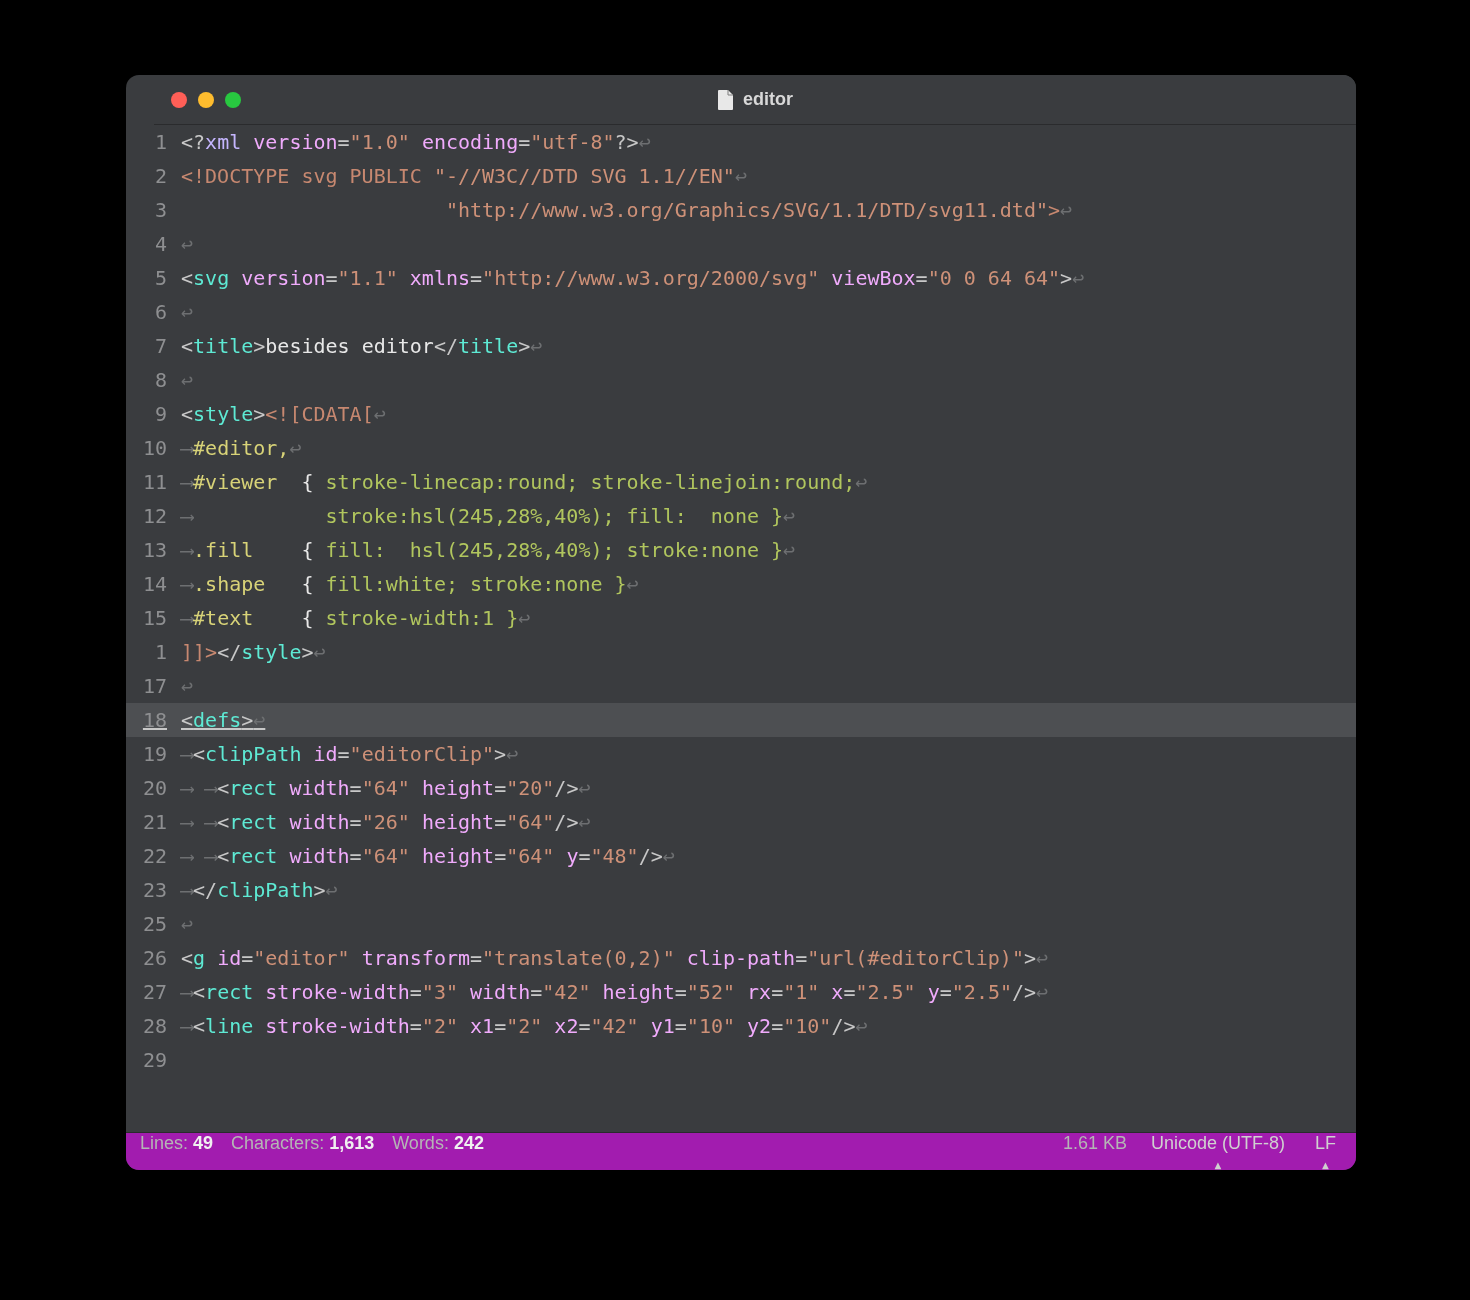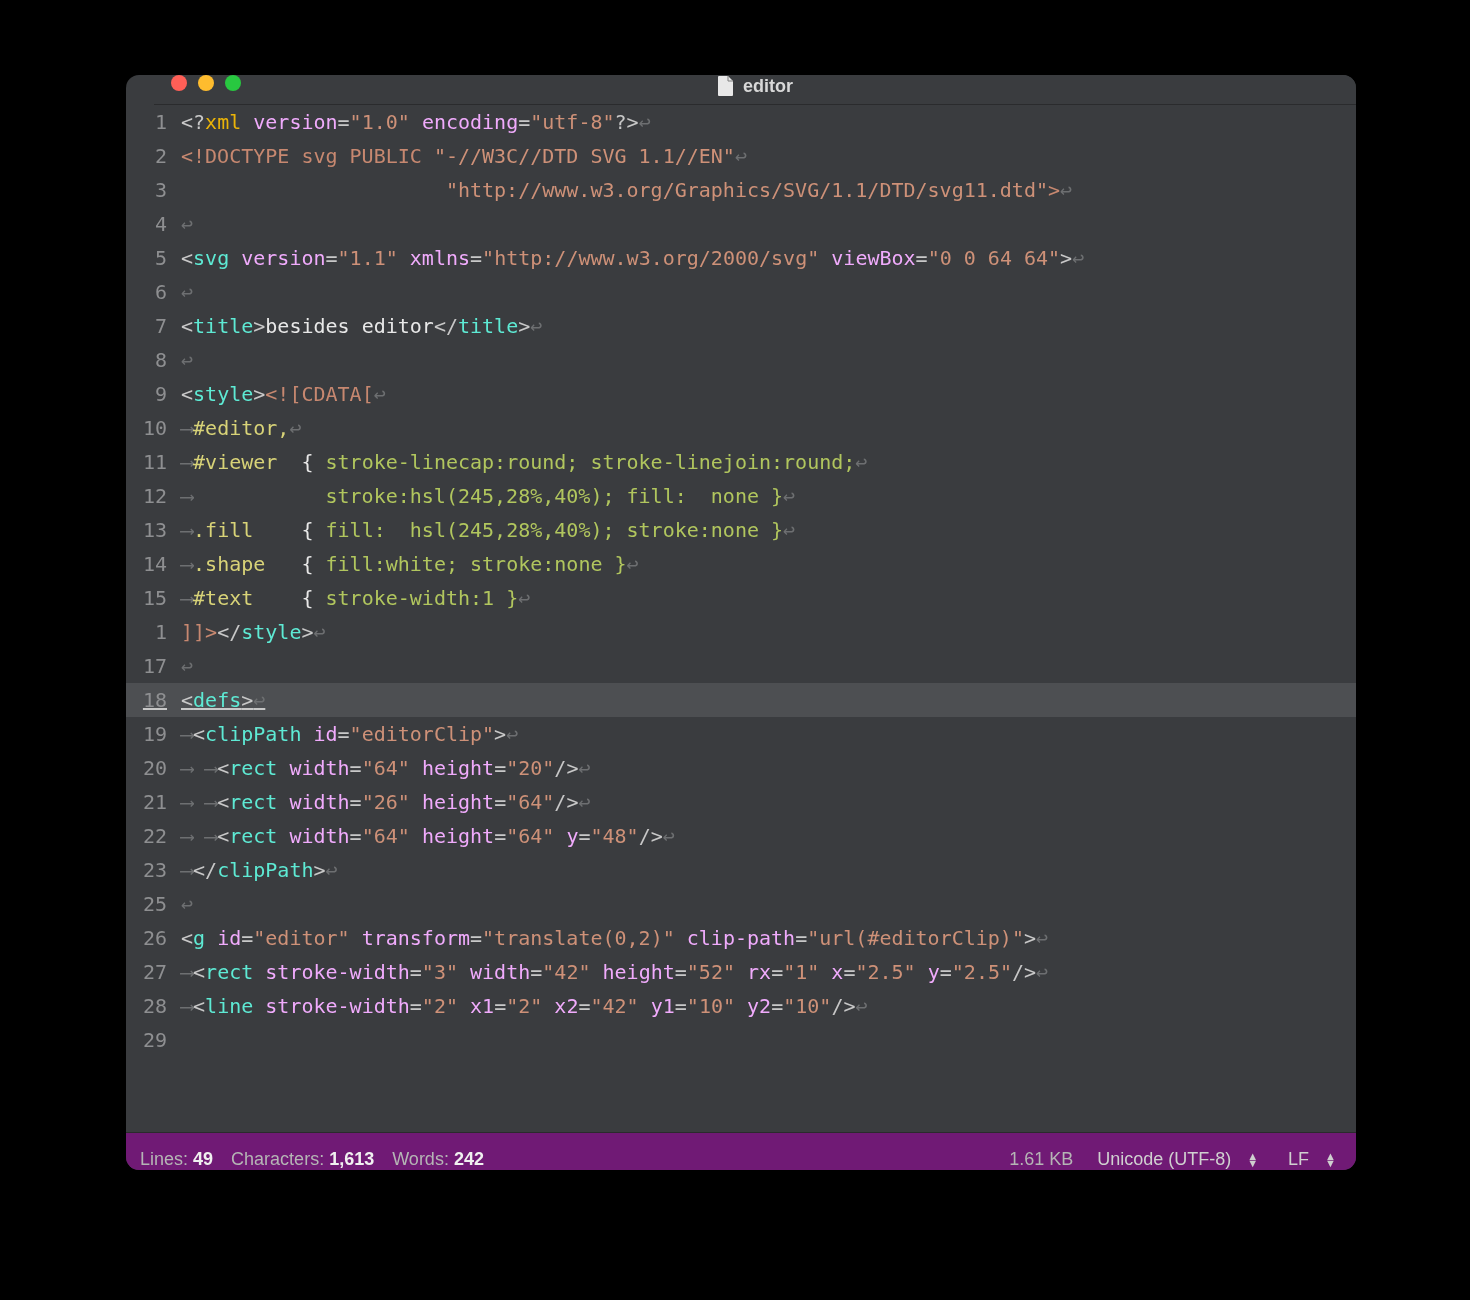--- a/index.html
+++ b/index.html
@@ -17,24 +17,24 @@
     width:1230px;
     height:1095px;
     background:#3a3c3f;
     border-radius:13px;
     overflow:hidden;
     box-shadow:0 30px 70px rgba(0,0,0,0.6);
     display:flex;
     flex-direction:column;
   }
   .titlebar {
-    height:30px;
+    height:50px;
     background:#3a3c3f;
     display:flex;
-    align-items:flex-start;
+    align-items:center;
     position:relative;
     border-bottom:1px solid #2a2b2d;
     margin-left:28px;
   }
   .traffic {
     display:flex;
     gap:11px;
     padding-left:17px;
   }
   .traffic .dot {
@@ -81,50 +81,51 @@
     text-align:right;
     padding-right:14px;
     color:#8e8f91;
     user-select:none;
     flex-shrink:0;
     font-variant-numeric:tabular-nums;
   }
   .code { flex:1; }
 
   
-  .pi     { color:#eab308; }   
+  .pi     { color:#c4b5fd; }   
   .doctype{ color:#c78870; }   
   .angle  { color:#c8c8c8; }   
   .tag    { color:#5eead4; }   
   .attr   { color:#f0abfc; }   
   .val    { color:#ce9178; }   
   .text   { color:#e8e8e8; }
   .cdata  { color:#c78870; }   
   .sel    { color:#d8d378; }   
   .css    { color:#b1c65e; }
   .ws     { color:#6d6f71; }   
 
   .statusbar {
     height:38px;
-    background:#701a75;
+    background:#a21caf;
     border-top:1px solid #2a2b2d;
     display:flex;
-    align-items:flex-end;
+    align-items:flex-start;
     padding:0 14px;
     color:#d0d0d0;
     font-family:-apple-system, "SF Pro Text", sans-serif;
     font-size:18px;
     gap:18px;
   }
   .statusbar .grow { flex:1; }
   .statusbar .label { color:#b5b5b5; }
   .statusbar .value { color:#f0f0f0; font-weight:600; }
   .statusbar .picker {
-    display:flex; align-items:center; gap:16px;
+    display:flex; align-items:center; gap:8px;
     padding:0 6px;
+    flex-direction:column;
   }
   .chev {
     display:inline-flex;
     flex-direction:column;
     line-height:7px;
     font-size:11px;
     color:#cfcfcf;
   }
 </style>
 </head>

